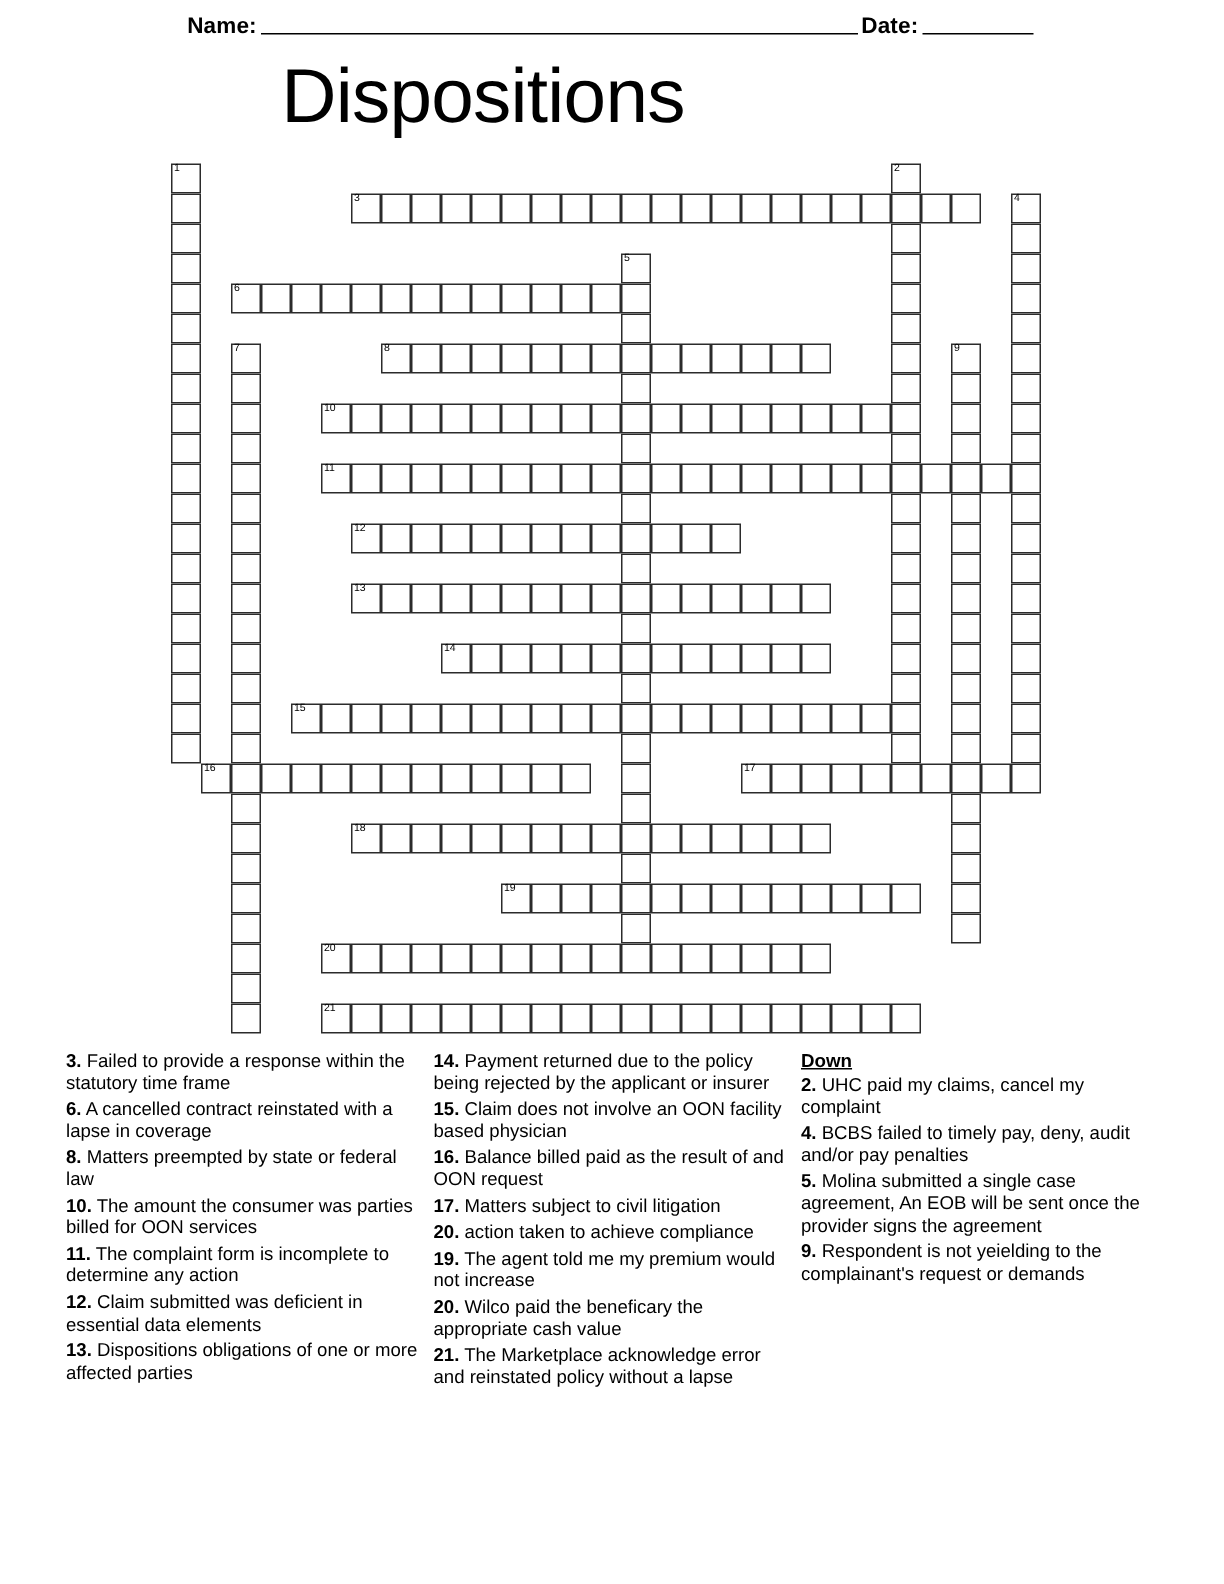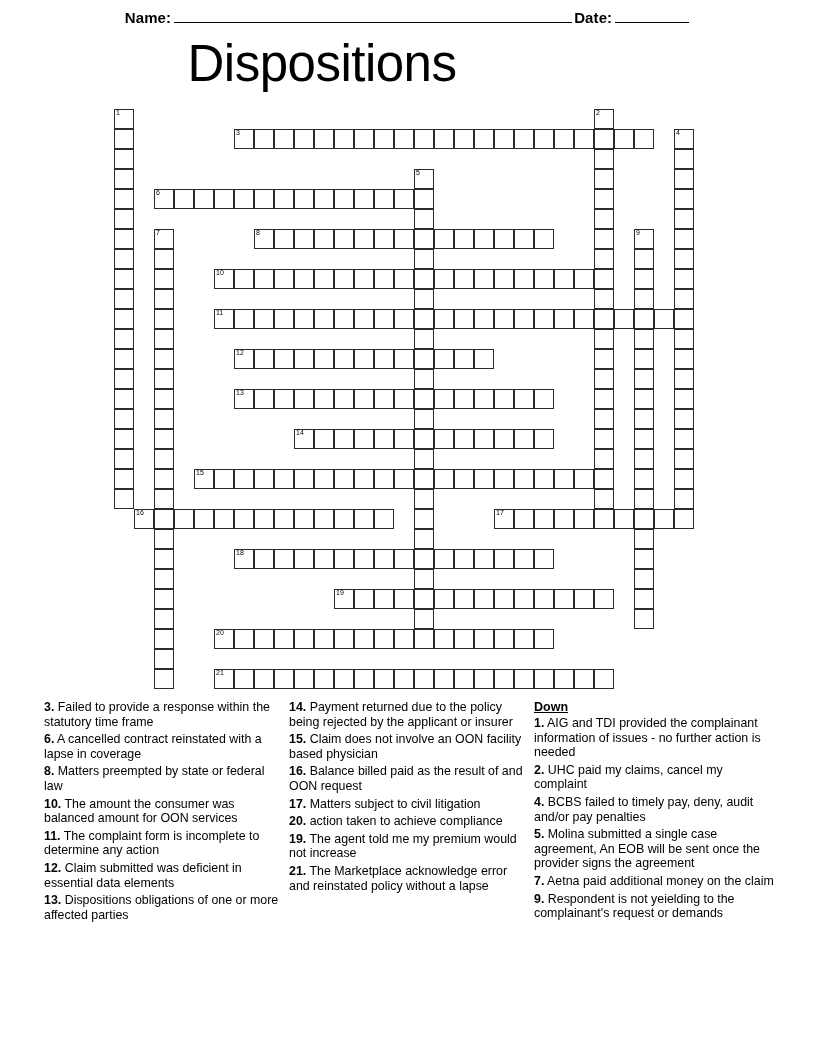--- a/index.html
+++ b/index.html
@@ -527,41 +527,40 @@
     <div class="cw-cell" style="left: 460px; top: 560px;"></div>
     <div class="cw-cell" style="left: 480px; top: 560px;"></div>
   </div>
 
 <div id="clues">
   <div class="clue-col col-left">
     <div id="across-col-1">
         <div class="clue"><span class="cnum">3.</span><span> Failed to provide a response within the statutory time frame</span></div>
         <div class="clue"><span class="cnum">6.</span><span> A cancelled contract reinstated with a lapse in coverage</span></div>
         <div class="clue"><span class="cnum">8.</span><span> Matters preempted by state or federal law</span></div>
-        <div class="clue"><span class="cnum">10.</span><span> The amount the consumer was balanced amount for OON services</span></div>
+        <div class="clue"><span class="cnum">10.</span><span> The amount the consumer was parties billed for OON services</span></div>
         <div class="clue"><span class="cnum">11.</span><span> The complaint form is incomplete to determine any action</span></div>
         <div class="clue"><span class="cnum">12.</span><span> Claim submitted was deficient in essential data elements</span></div>
         <div class="clue"><span class="cnum">13.</span><span> Dispositions obligations of one or more affected parties</span></div>
       </div>
   </div>
   <div class="clue-col col-mid">
     <div id="across-col-2">
         <div class="clue"><span class="cnum">14.</span><span> Payment returned due to the policy being rejected by the applicant or insurer</span></div>
         <div class="clue"><span class="cnum">15.</span><span> Claim does not involve an OON facility based physician</span></div>
         <div class="clue"><span class="cnum">16.</span><span> Balance billed paid as the result of and OON request</span></div>
         <div class="clue"><span class="cnum">17.</span><span> Matters subject to civil litigation</span></div>
         <div class="clue"><span class="cnum">20.</span><span> action taken to achieve compliance</span></div>
         <div class="clue"><span class="cnum">19.</span><span> The agent told me my premium would not increase</span></div>
+        <div class="clue"><span class="cnum">20.</span><span> Wilco paid the beneficary the appropriate cash value</span></div>
         <div class="clue"><span class="cnum">21.</span><span> The Marketplace acknowledge error and reinstated policy without a lapse</span></div>
       </div>
   </div>
   <div class="clue-col col-right">
     <div class="clue-heading">Down</div>
     <div id="down-col">
-        <div class="clue"><span class="cnum">1.</span><span> AIG and TDI provided the complainant information of issues - no further action is needed</span></div>
         <div class="clue"><span class="cnum">2.</span><span> UHC paid my claims, cancel my complaint</span></div>
         <div class="clue"><span class="cnum">4.</span><span> BCBS failed to timely pay, deny, audit and/or pay penalties</span></div>
         <div class="clue"><span class="cnum">5.</span><span> Molina submitted a single case agreement, An EOB will be sent once the provider signs the agreement</span></div>
-        <div class="clue"><span class="cnum">7.</span><span> Aetna paid additional money on the claim</span></div>
         <div class="clue"><span class="cnum">9.</span><span> Respondent is not yeielding to the complainant's request or demands</span></div>
       </div>
   </div>
 </div>
 
 </body></html>

